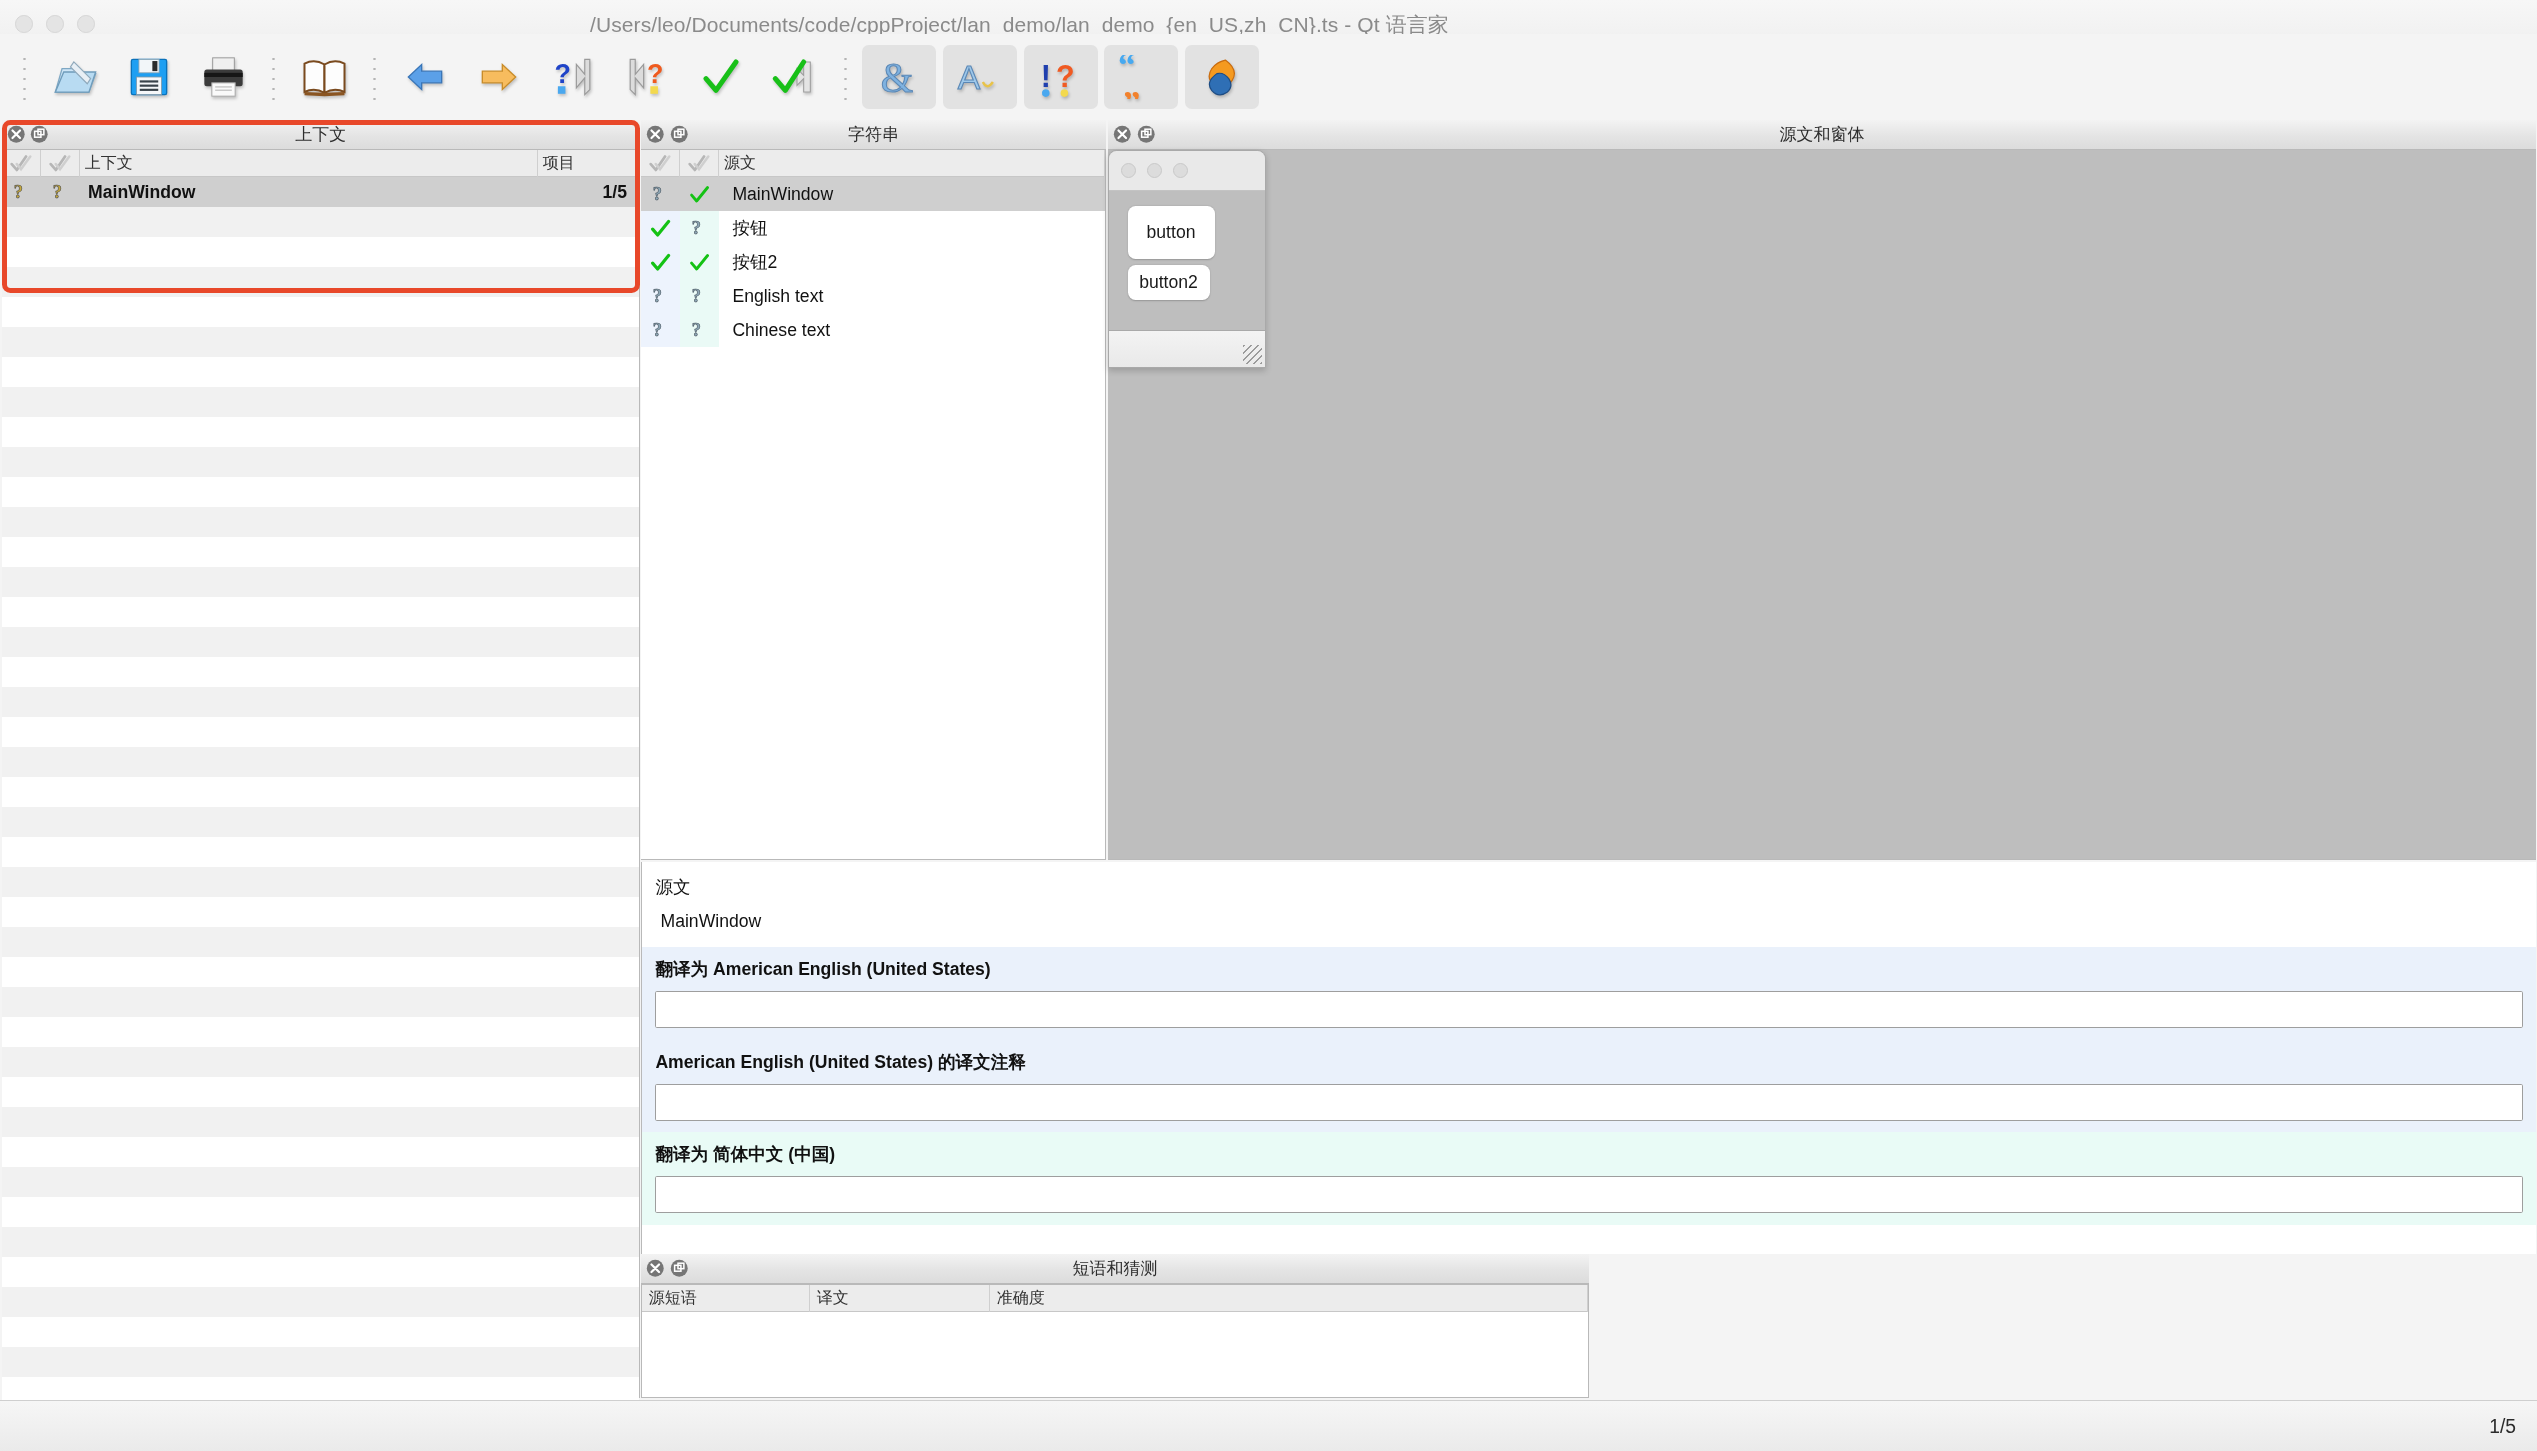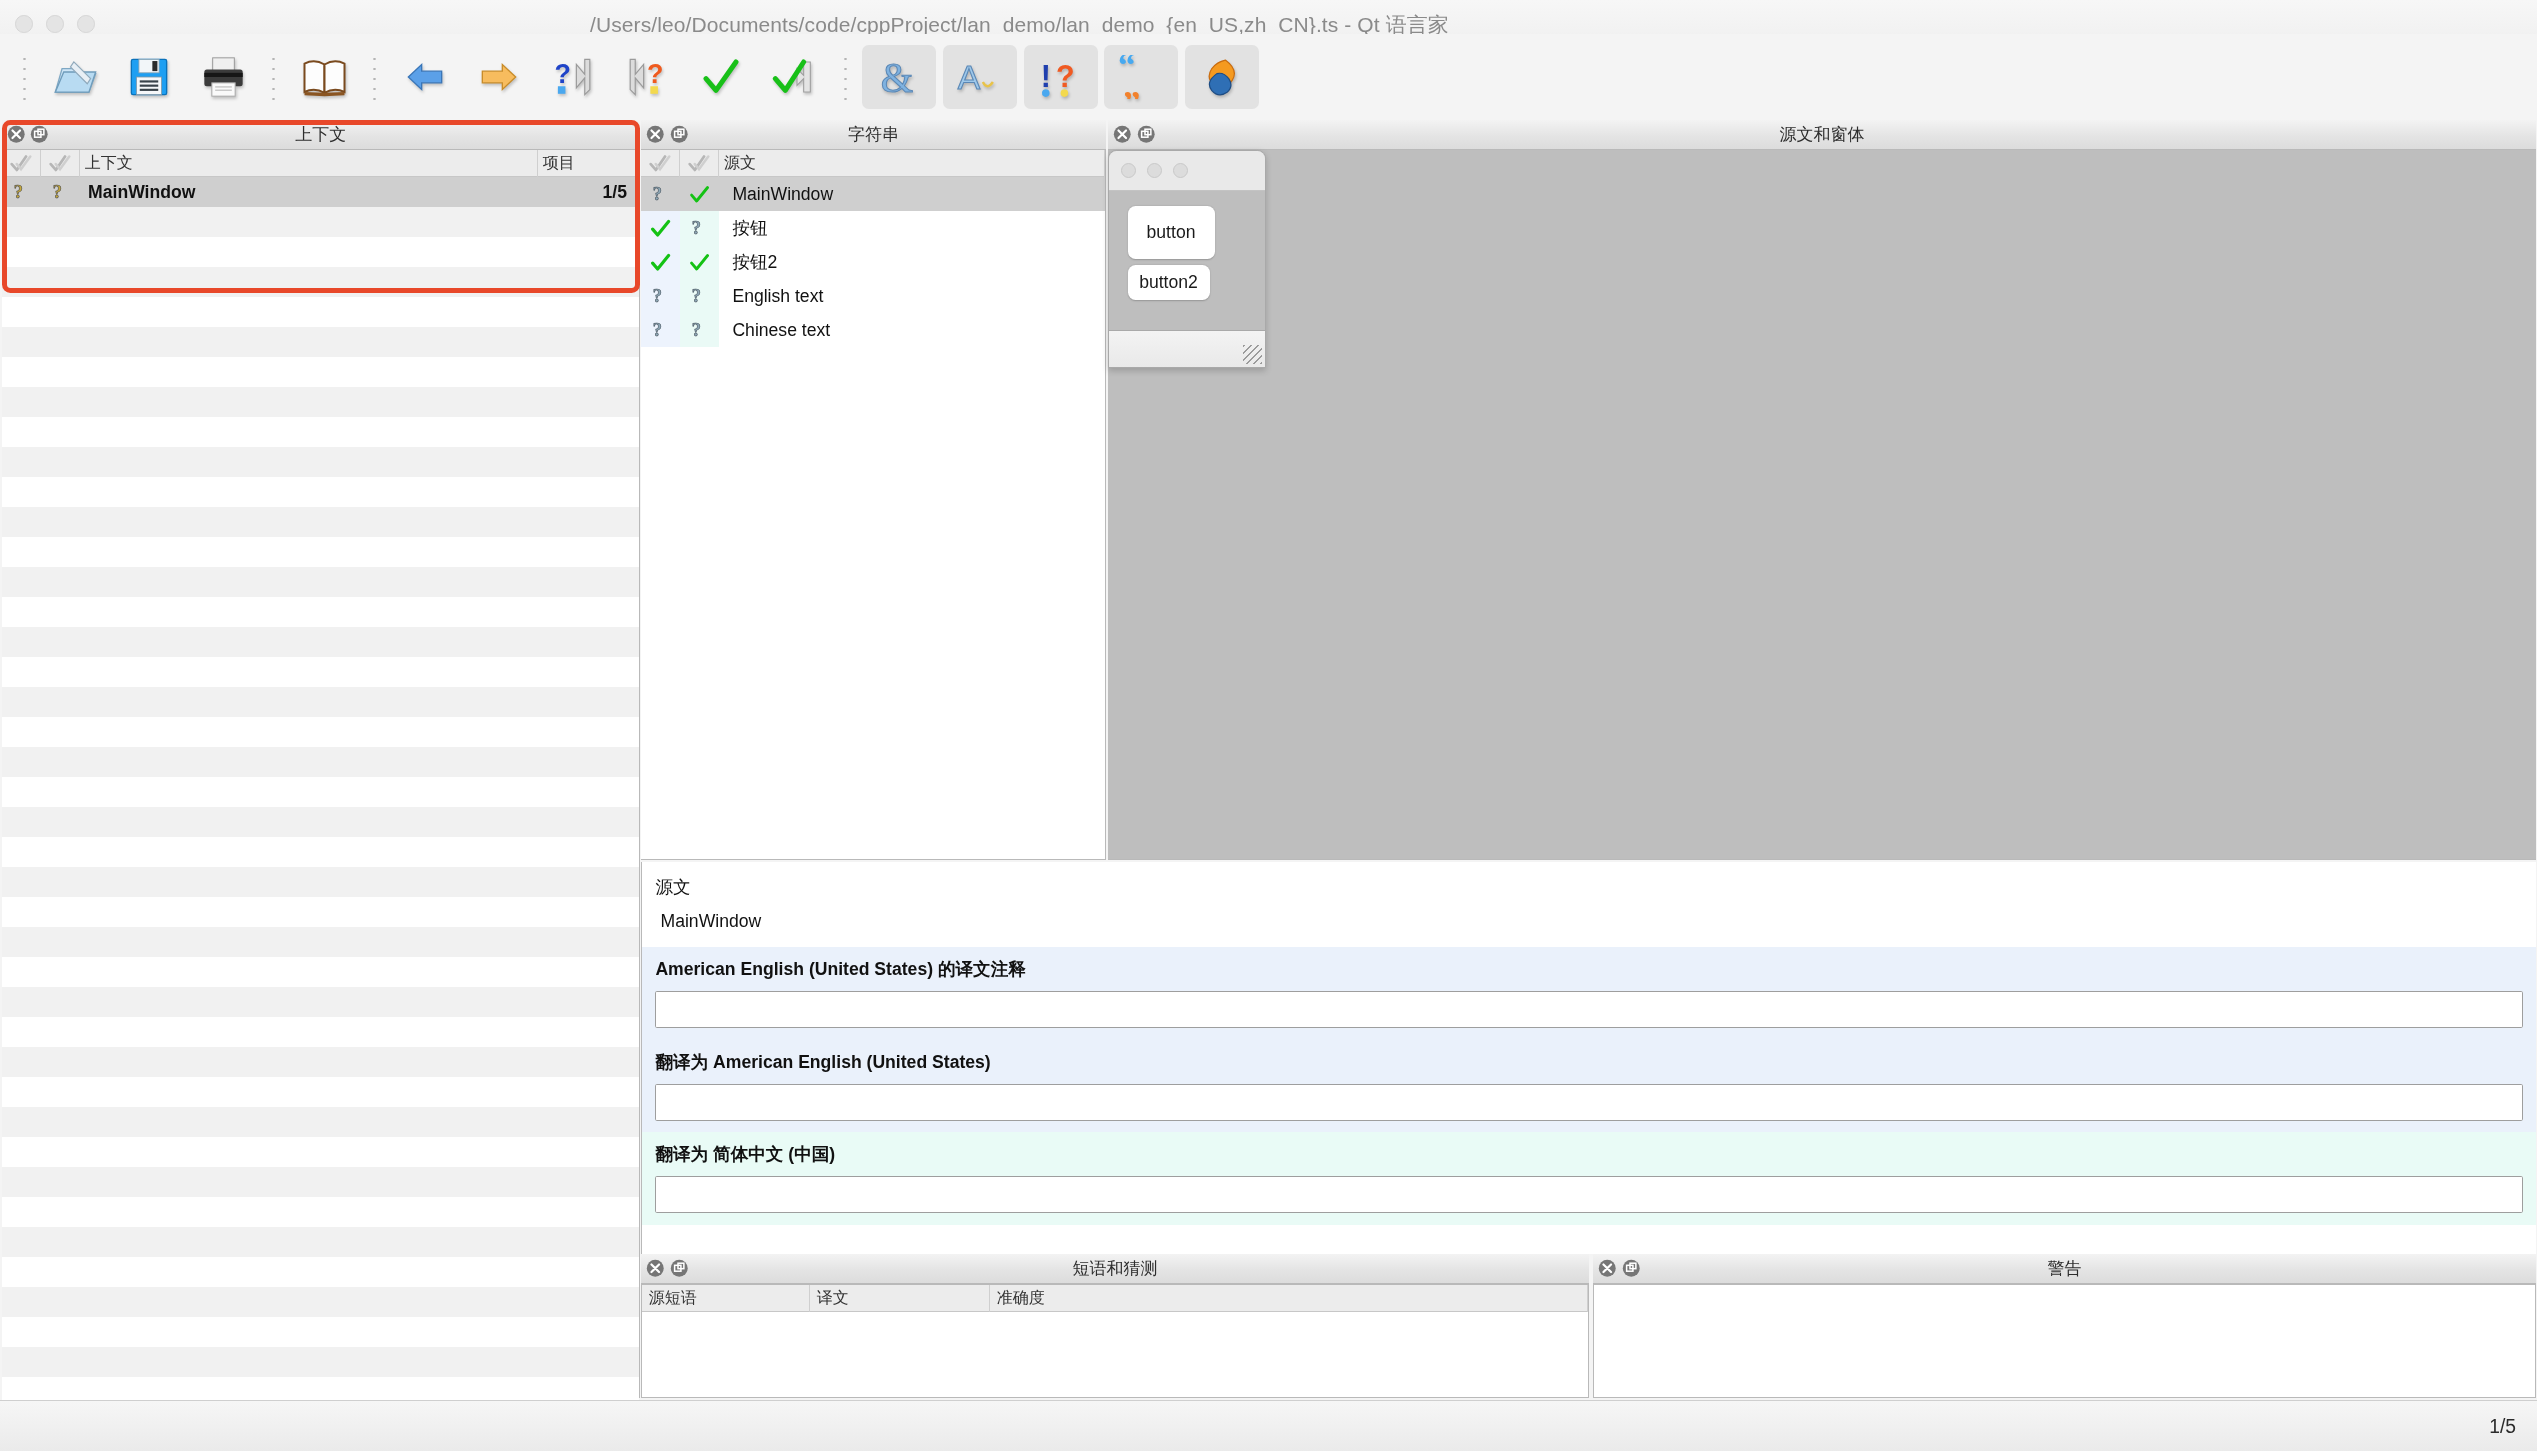--- a/index.html
+++ b/index.html
@@ -588,26 +588,26 @@
         </div>
       </div>
     </div>
   </div>
 
   <div id="editor">
     <div class="ed-src-title">源文</div>
     <div class="ed-src-val">MainWindow</div>
 
     <div class="ed-sec blue">
+      <div class="ed-label">翻译为 American English (United States)</div>
+      <div class="ed-input"></div>
+    </div>
+
+    <div class="ed-sec blue">
       <div class="ed-label">American English (United States) 的译文注释</div>
-      <div class="ed-input"></div>
-    </div>
-
-    <div class="ed-sec blue">
-      <div class="ed-label">翻译为 American English (United States)</div>
       <div class="ed-input"></div>
     </div>
 
     <div class="ed-sec teal">
       <div class="ed-label">翻译为 简体中文 (中国)</div>
       <div class="ed-input"></div>
     </div>
   </div>
 
   <div id="phrases-panel" class="panel">
@@ -631,40 +631,19 @@
     </div>
     <div class="ph-body">
       <div class="ph-head">
         <div class="ph-th" style="width:168px;">源短语</div>
         <div class="ph-th" style="width:180px;">译文</div>
         <div class="ph-th" style="flex:1;">准确度</div>
       </div>
     </div>
   </div>
 
-  <div id="warnings-panel" class="panel">
-    <div class="dock-header">
-      <div class="dh-btns">
-        <span class="dh-btn">
-          <svg width="18.5" height="18.5" viewBox="0 0 22 22">
-              <circle cx="11" cy="11" r="10" fill="#767676"></circle>
-              <path d="M6.5 6.5 L15.5 15.5 M15.5 6.5 L6.5 15.5" stroke="#fff" stroke-width="2.6" stroke-linecap="round"></path>
-            </svg>
-        </span>
-        <span class="dh-btn">
-          <svg width="18.5" height="18.5" viewBox="0 0 22 22">
-              <circle cx="11" cy="11" r="10" fill="#767676"></circle>
-              <rect x="5.5" y="7.5" width="7.5" height="7" fill="none" stroke="#fff" stroke-width="1.8"></rect>
-              <rect x="9.5" y="5" width="7" height="6.5" fill="none" stroke="#fff" stroke-width="1.8"></rect>
-            </svg>
-        </span>
-      </div>
-      <div class="dh-title">警告</div>
-    </div>
-    <div class="ph-body"></div>
-  </div>
 
   <div id="statusbar">
     <span>1/5</span>
   </div>
 
 </div>
 
 
 </body></html>

